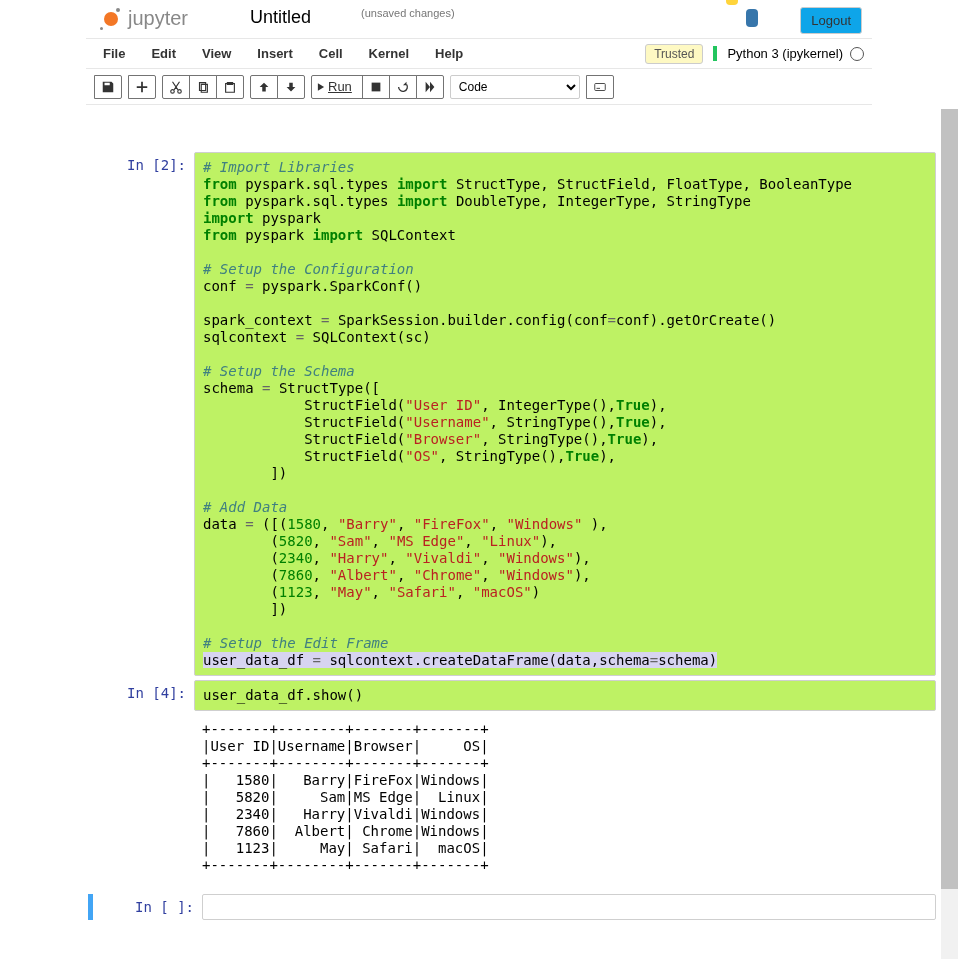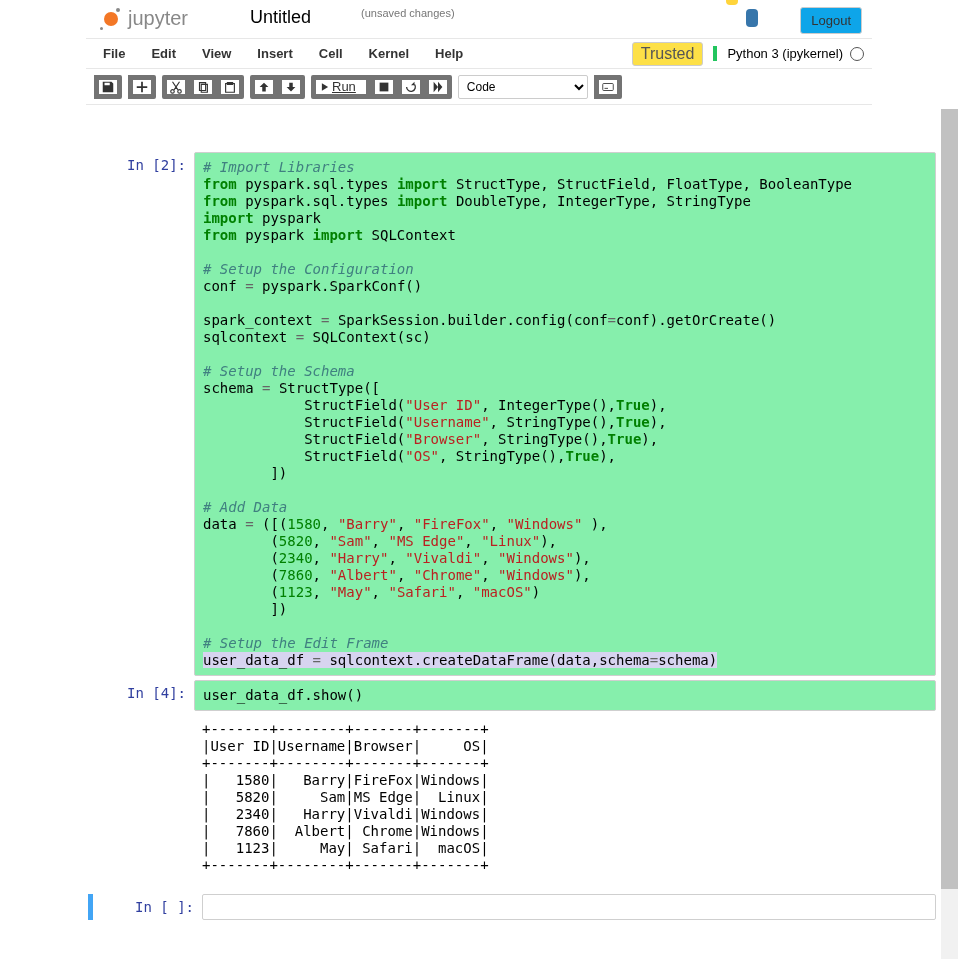--- a/index.html
+++ b/index.html
@@ -16,43 +16,43 @@
 .save-status { font-size:11px; color:#777; margin-left:6px; }
 .spacer { flex:1; }
 .kernel-logo { margin-right:14px; }
 .py-logo { position:relative; width:26px; height:26px; }
 .py-logo .pa { position:absolute; width:12px; height:18px; background:#3776ab; border-radius:4px; top:2px; left:4px; }
 .py-logo .pb { position:absolute; width:12px; height:18px; background:#ffd43b; border-radius:4px; bottom:2px; right:4px; }
 .btn-logout { background:#0ea5e9; border:1px solid #ccc; border-radius:3px; padding:5px 10px; font-size:13px; color:#333; }
 
 .menubar { border-bottom:1px solid #e7e7e7; border-top:1px solid #e7e7e7; height:31px; display:flex; align-items:center; padding:0 8px; }
 .menu-item { padding:5px 9px; color:#333; cursor:pointer; margin-right:8px;font-weight:bold; }
-.trust { border:1px solid #ccc; border-radius:3px; font-size:16px; color:#555; padding:2px 8px; background:#fde047; }
+.trust { border:1px solid #ccc; border-radius:3px; font-size:12px; color:#555; padding:2px 8px; background:#fef9c3; }
 .kernel-ind { border-left:4px solid #22c55e; padding-left:10px; margin-left:10px; display:flex; align-items:center; }
 .kernel-name { font-size:13px; }
 .kernel-busy { width:14px; height:14px; border:1px solid #555; border-radius:50%; margin-left:7px; }
 
 .toolbar { height:36px; display:flex; align-items:center; padding:4px 8px; border-bottom:1px solid #e7e7e7; }
-.tb-btn { background:#fff; border:5px solid #737373; border-radius:2px; height:24px; min-width:28px; display:flex; align-items:center; justify-content:center; cursor:pointer; color:#333;text-decoration:underline; }
+.tb-btn { background:#fff; border:1px solid #737373; border-radius:2px; height:24px; min-width:28px; display:flex; align-items:center; justify-content:center; cursor:pointer; color:#333;text-decoration:underline; }
 .tb-group { display:flex; margin-right:6px; }
 .tb-group .tb-btn { border-radius:0; margin-left:-1px; }
 .tb-group .tb-btn:first-child { border-radius:2px 0 0 2px; margin-left:0; }
 .tb-group .tb-btn:last-child { border-radius:0 2px 2px 0; }
 .tb-sel { height:24px; border:1px solid #ccc; border-radius:2px; font-size:12px; width:130px; margin-right:6px; padding:0 4px; background:#fff; }
 .ico { width:14px; height:14px; }
 .run-txt { padding:0 6px 0 2px; font-size:13px; }
 
 .notebook { position:absolute; left:88px; right:22px; top:130px; bottom:0; overflow:hidden; background:#fff; }
 .scrollbar { position:absolute; right:0; top:109px; width:17px; bottom:0; background:#f1f1f1; }
 .sb-thumb { width:100%; background:#c1c1c1; }
 
 .cell { display:flex; margin:4px 0; }
 .prompt { width:106px; text-align:right; padding:5px 8px 0 0; font-family:monospace; font-size:14px; color:#303f9f; flex-shrink:0; }
 .in-prompt { color:#303f9f; }
-.input-area { flex:1; border:1px solid #cfcfcf; border-radius:2px; background:#86efac; padding:6px 8px; font-family:monospace; font-size:14px; line-height:17px; white-space:pre; overflow:hidden; }
+.input-area { flex:1; border:1px solid #cfcfcf; border-radius:2px; background:#bef264; padding:6px 8px; font-family:monospace; font-size:14px; line-height:17px; white-space:pre; overflow:hidden; }
 .output-area { flex:1; padding:6px 8px 0 8px; font-family:monospace; font-size:14px; line-height:17px; white-space:pre; }
 .sel-line { background:#d7d4f0; }
 
 .c-comment { color:#408080; font-style:italic; }
 .c-kw { color:#008000; font-weight:bold; }
 .c-str { color:#ba2121; }
 .c-num { color:#008000; }
 .c-bool { color:#008000; font-weight:bold; }
 .c-op { color:#666; }
 

